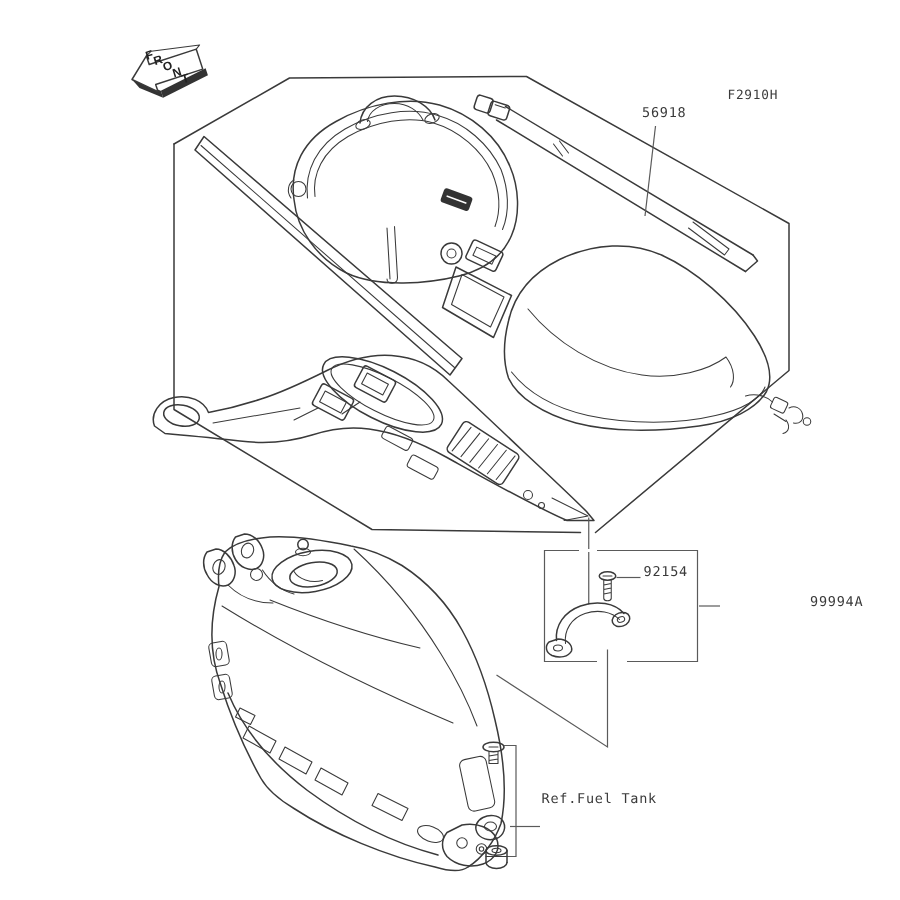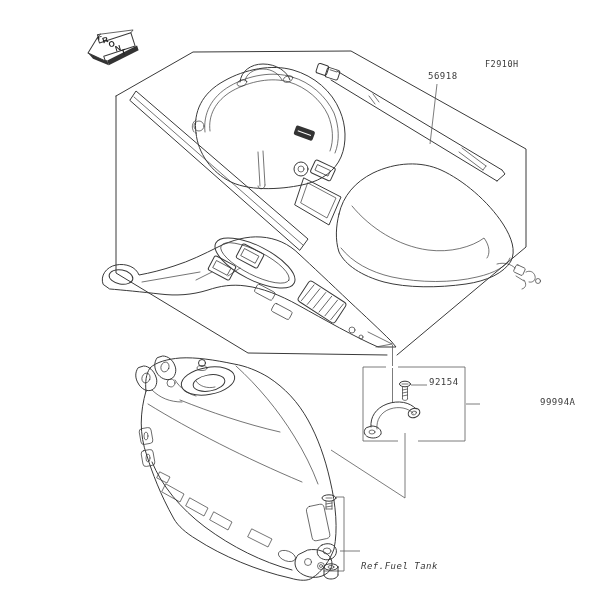--- a/index.html
+++ b/index.html
@@ -225,15 +225,15 @@
   </svg>
 
   <div class="code-label" style="left:485px;top:15px;">F2910H</div>
 
   <div class="part-label" style="left:428px;top:71px;">56918</div>
 
   <div class="part-label" style="left:429px;top:377px;">92154</div>
 
   <div class="part-label" style="left:507px;top:397px;margin-left:33px;">99994A</div>
 
-  <div class="part-label" style="left:361px;top:561px;font-style:italic;">Ref.Fuel Tank</div>
+  <div class="part-label" style="left:361px;top:528px;">Ref.Fuel Tank</div>
 
 </div>
 
 </body></html>

